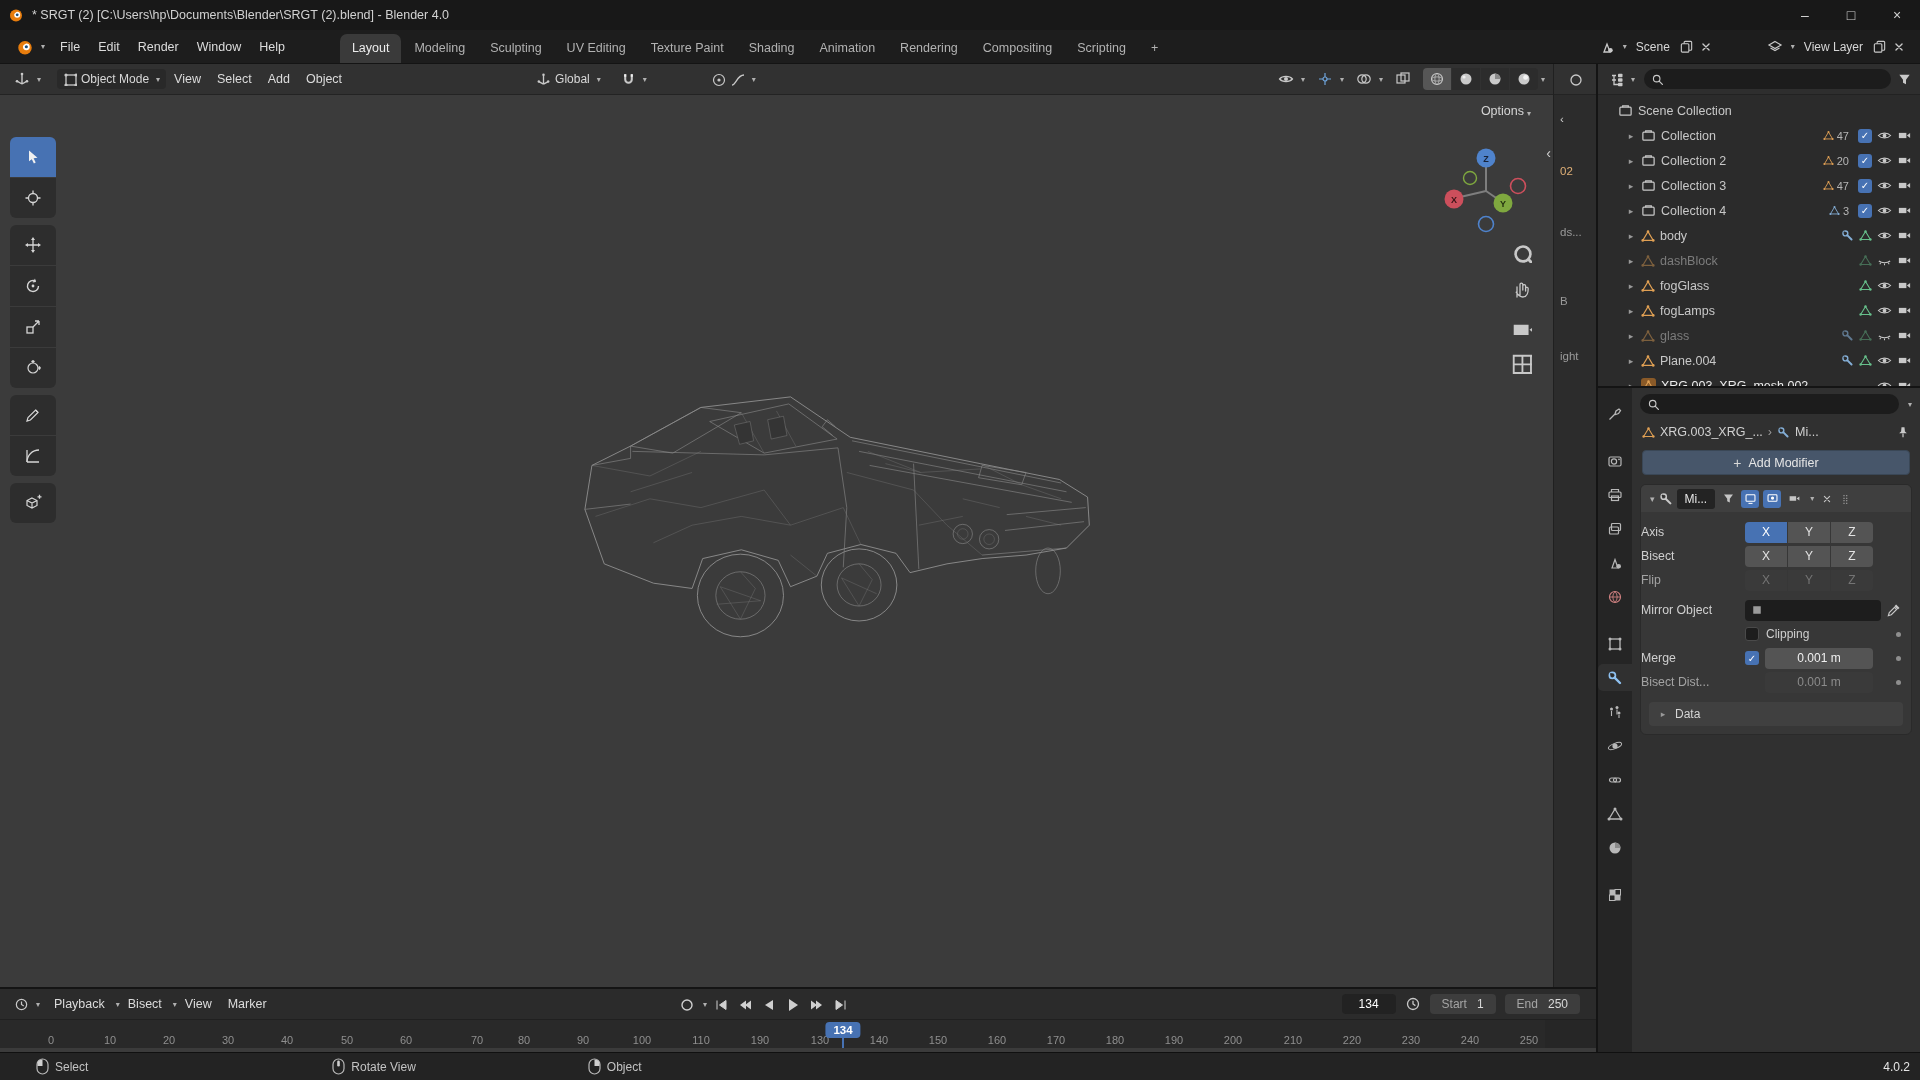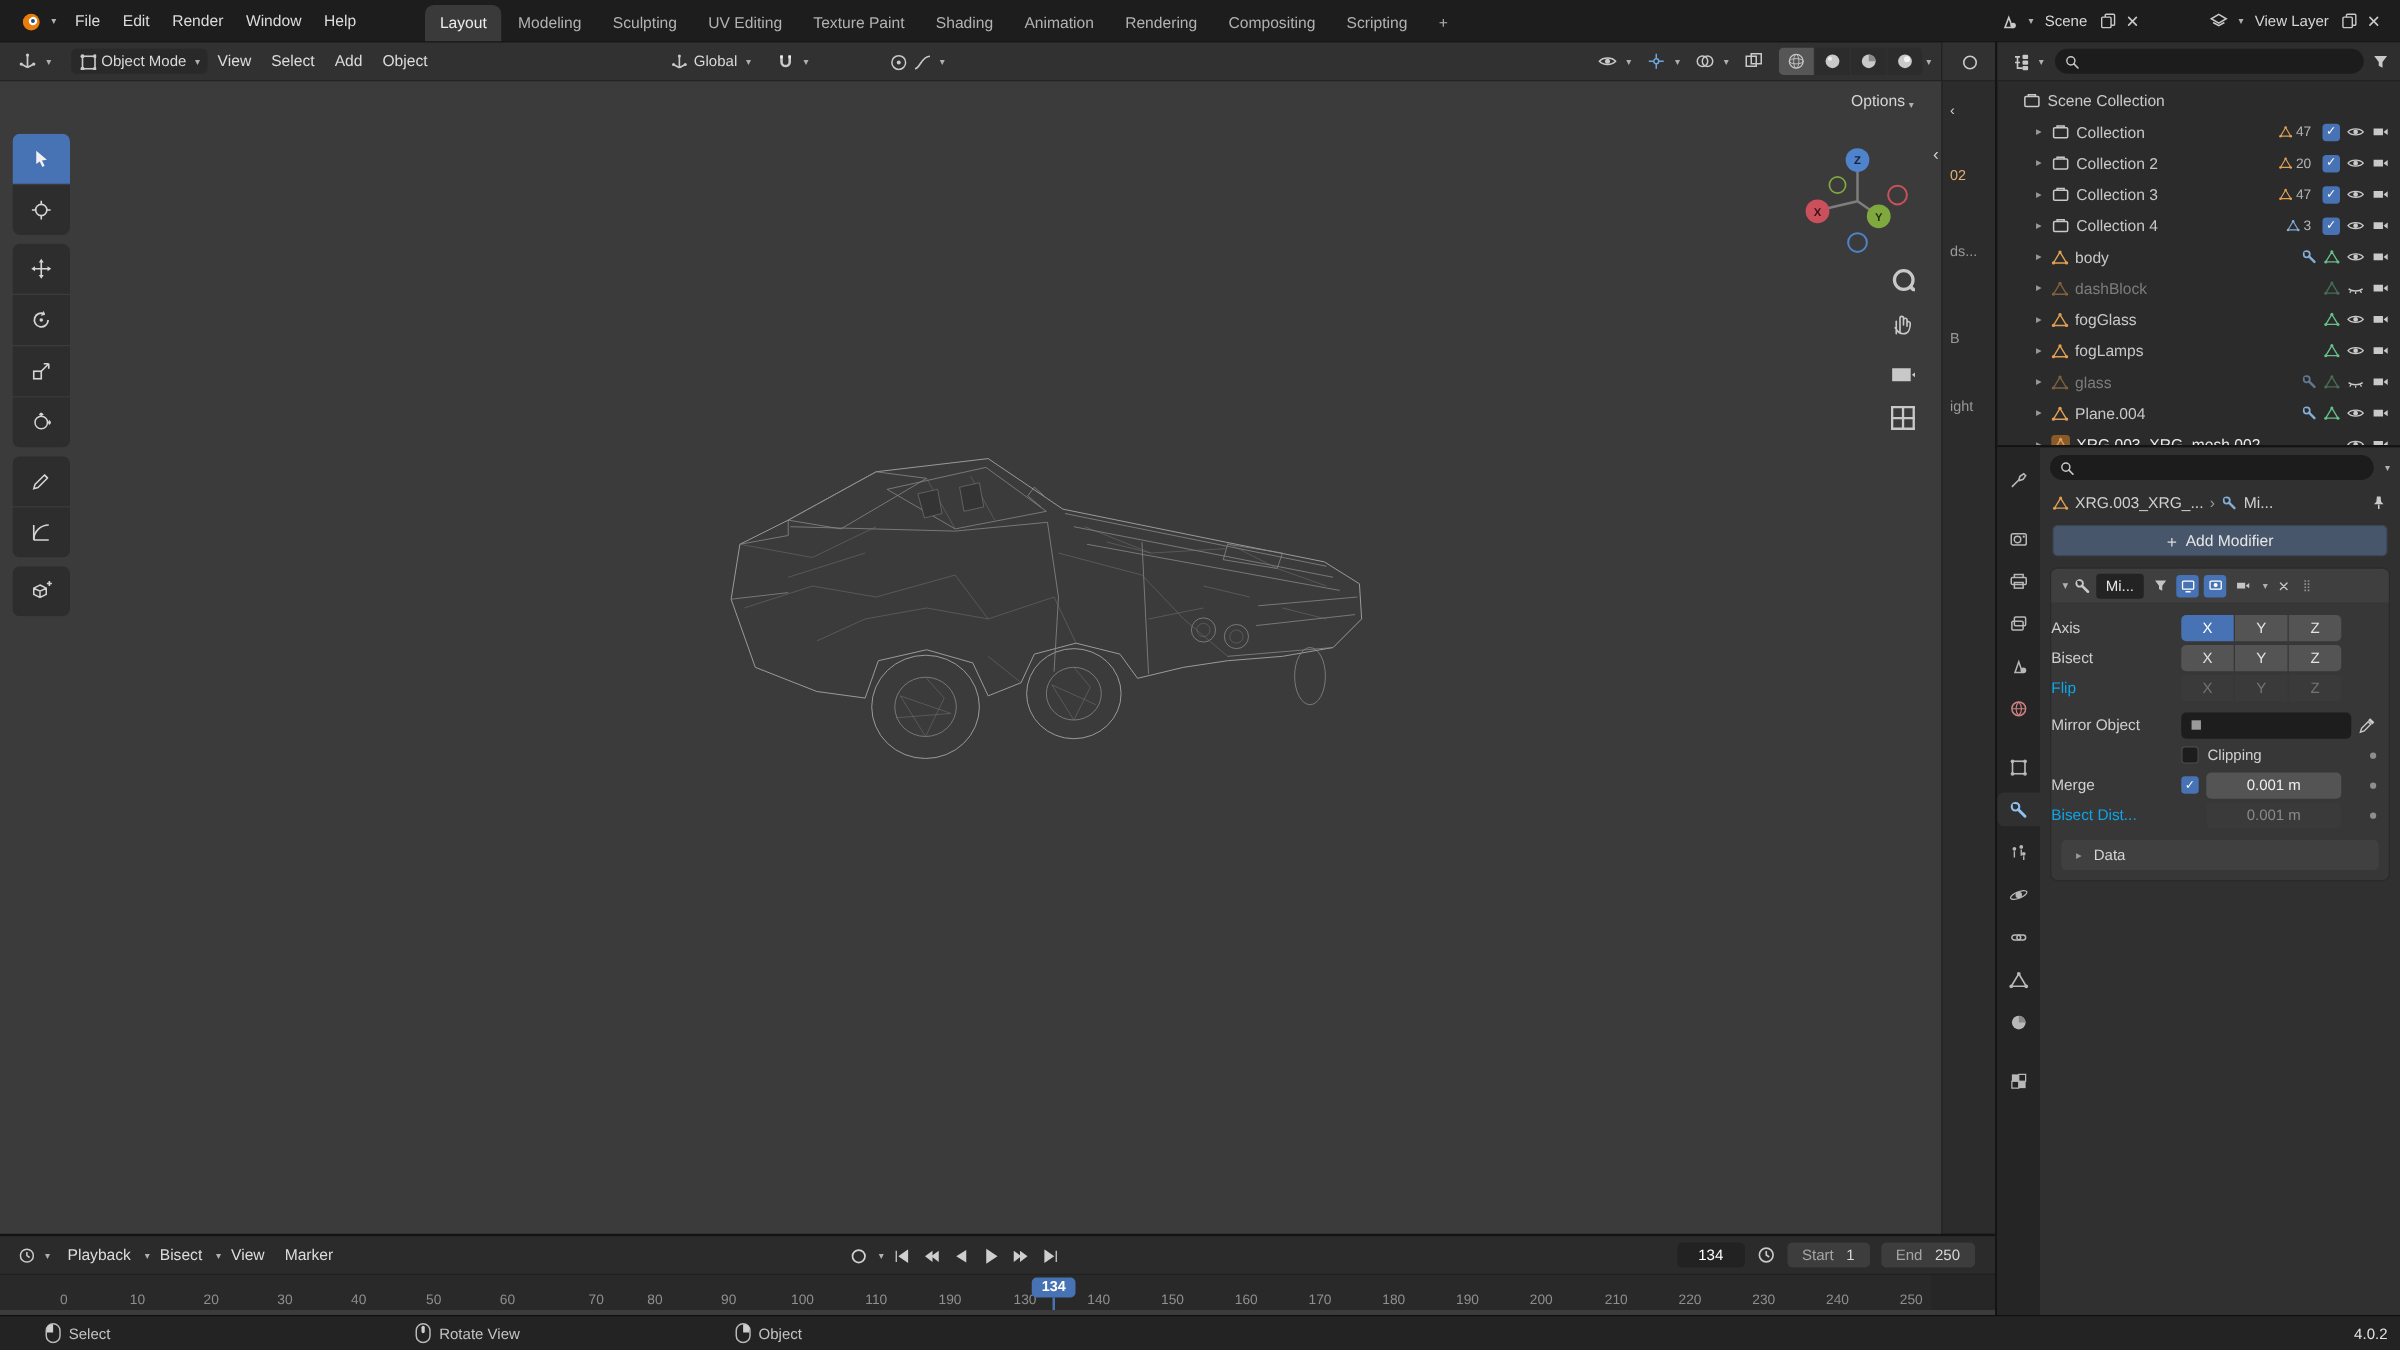--- a/index.html
+++ b/index.html
@@ -74,21 +74,21 @@
 .pc-search{display:flex;align-items:center;gap:6px;padding:6px 8px}
 .breadcrumb{display:flex;align-items:center;gap:5px;padding:5px 10px;color:#d0d0d0;font-size:12.5px}
 .addmod{margin:6px 10px 4px;height:25px;background:#47566a;border:1px solid #3a4756;border-radius:4px;display:flex;align-items:center;justify-content:center;gap:7px;color:#e6e6e6;font-size:12.5px}
 .modpanel{margin:5px 8px;background:#373737;border:1px solid #2a2a2a;border-radius:6px;padding-bottom:8px}
 .mp-header{height:27px;background:#3f3f3f;display:flex;align-items:center;gap:4px;padding:0 6px;border-radius:5px 5px 0 0}
 .mp-name{background:#232323;border-radius:3px;padding:3px 8px;font-size:12px;color:#e5e5e5}
 .tgl{width:18px;height:18px;display:flex;align-items:center;justify-content:center;border-radius:3px;color:#c5c5c5}
 .tgl.on{background:#4772b3;color:#fff}
 .mp-row{display:flex;align-items:center;height:24px;padding-right:10px}
 .mp-label{width:104px;text-align:left;padding-right:10px;color:#cfcfcf;font-size:12.3px;flex:0 0 auto}
-.mp-label.dim{color:#0ea5e9}
+.mp-label.dim{color:#a3a3a3}
 .seg{display:flex;gap:1px}
 .segbtn{width:42px;height:21px;background:#545454;color:#e3e3e3;display:flex;align-items:center;justify-content:center;font-size:12px}
 .seg .segbtn:first-child{border-radius:4px 0 0 4px}
 .seg .segbtn:last-child{border-radius:0 4px 4px 0}
 .segbtn.sel{background:#4772b3;color:#fff}
 .segbtn.dis{background:#3a3a3a;color:#747474}
 .objfield{flex:1;height:21px;background:#1d1d1d;border-radius:4px;display:flex;align-items:center;padding:0 6px;gap:6px}
 .valfield{width:108px;height:21px;background:#545454;border-radius:4px;display:flex;align-items:center;justify-content:center;color:#f0f0f0;font-size:12px}
 .valfield.dis{background:#3a3a3a;color:#8b8b8b}
 .dot{width:5px;height:5px;border-radius:50%;background:#8e8e8e;margin-left:auto}
@@ -224,20 +224,31 @@
       </symbol>
 <symbol id="s-gizmo" viewBox="0 0 16 16">
         <circle cx="8" cy="8" r="2" fill="none" stroke="currentColor" stroke-width="1.2"></circle>
         <path d="M8 6 V2 M8 10 v4 M6 8 H2 M10 8 h4" stroke="currentColor" stroke-width="1.2"></path>
       </symbol>
 </defs>
 </svg>
 
 <div class="app">
 
+  <div class="titlebar">
+    <svg width="16" height="16">
+        <use href="#s-blogo"></use>
+      </svg>
+    <span class="title-text">* SRGT (2) [C:\Users\hp\Documents\Blender\SRGT (2).blend] - Blender 4.0</span>
+    <div class="winbtns">
+      <div class="winbtn">–</div>
+      <div class="winbtn">□</div>
+      <div class="winbtn">×</div>
+    </div>
+  </div>
 
   <div class="topbar">
     <span class="hbtn">
       <svg width="18" height="18">
           <use href="#s-blogo"></use>
         </svg>
       <span class="chv">▾</span>
     </span>
     <span class="menu-item">File</span>
     <span class="menu-item">Edit</span>

